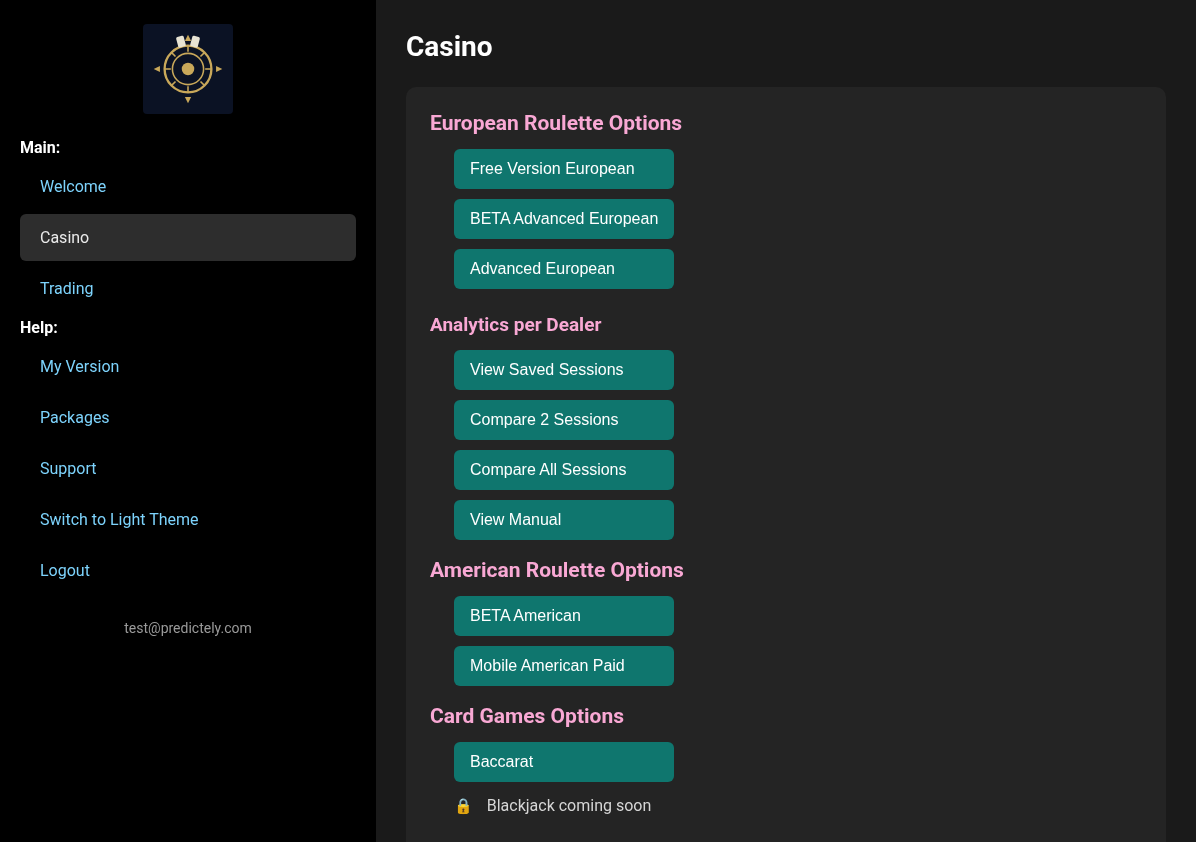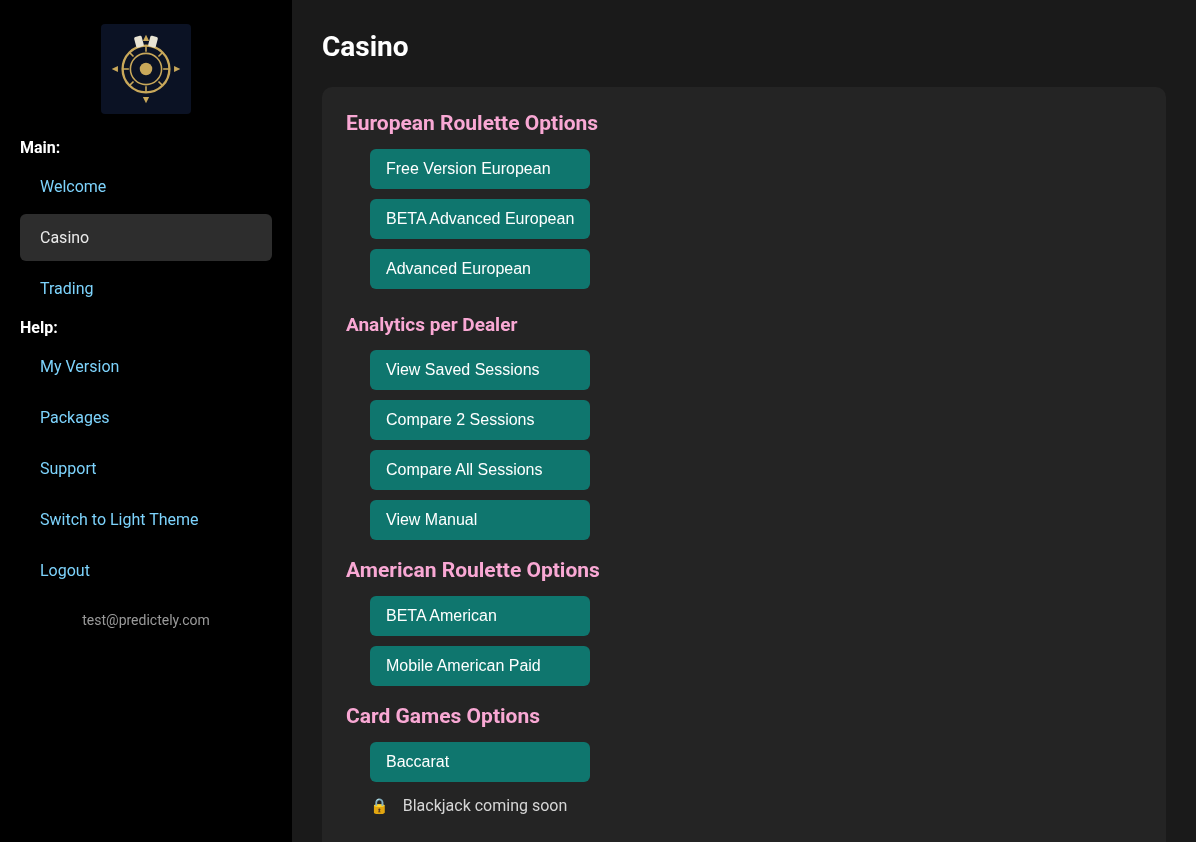--- a/index.html
+++ b/index.html
@@ -10,21 +10,21 @@
     body {
       font-family: -apple-system, BlinkMacSystemFont, "Segoe UI", Roboto, Helvetica, Arial, sans-serif;
       background: #1a1a1a;
       color: #e0e0e0;
       display: flex;
       height: 842px;
       width: 1196px;
       overflow: hidden;
     }
     .sidebar {
-      width: 292px;
+      width: 376px;
       background: #000;
       padding: 10px 10px 10px 10px;
       display: flex;
       flex-direction: column;
     }
     .logo-wrap {
       display: flex;
       justify-content: center;
       margin-top: 14px;
       margin-bottom: 18px;
@@ -59,21 +59,21 @@
       margin: 4px 10px;
     }
     .nav-item.active {
       background: #2d2d2d;
       color: #eaeaea;
     }
     .user-email {
       text-align: center;
       font-size: 14px;
       color: #9a9a9a;
-      margin-top: 14px;
+      margin-top: 22px;
     }
     .main {
       flex: 1;
       background: #1a1a1a;
       padding: 30px 30px 30px 30px;
       overflow-y: auto;
     }
     .page-title {
       font-size: 28px;
       font-weight: 700;

